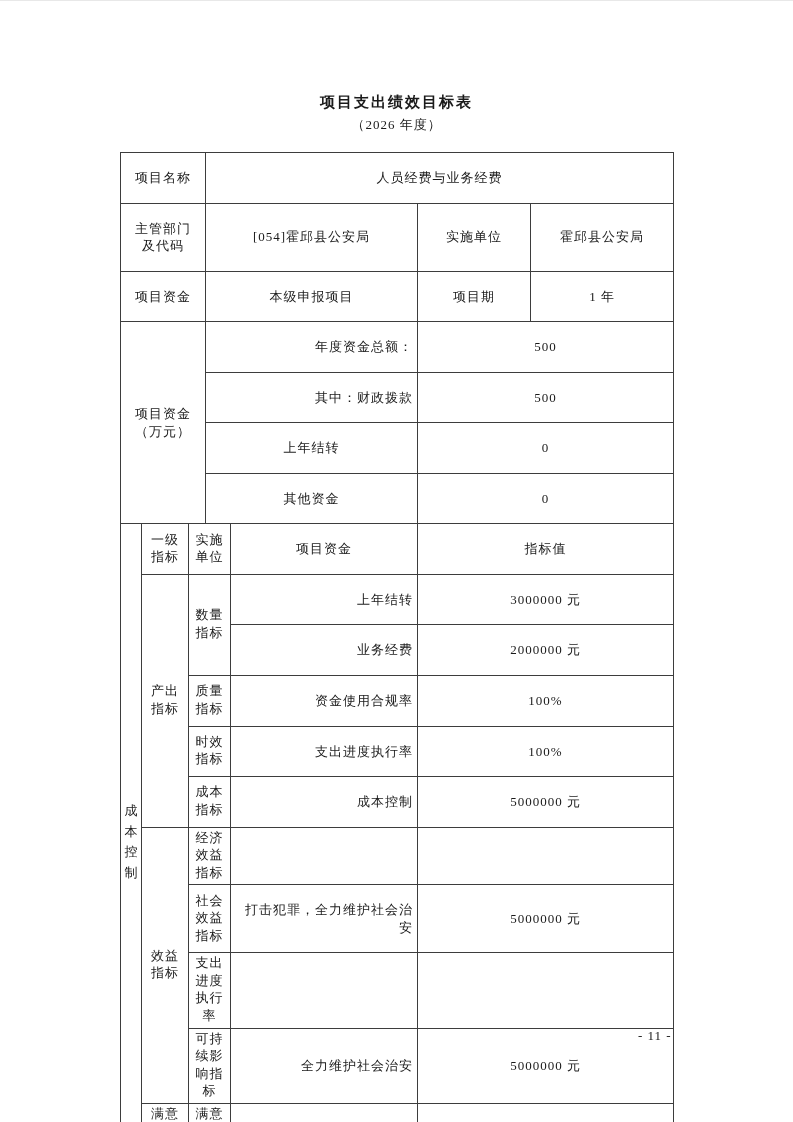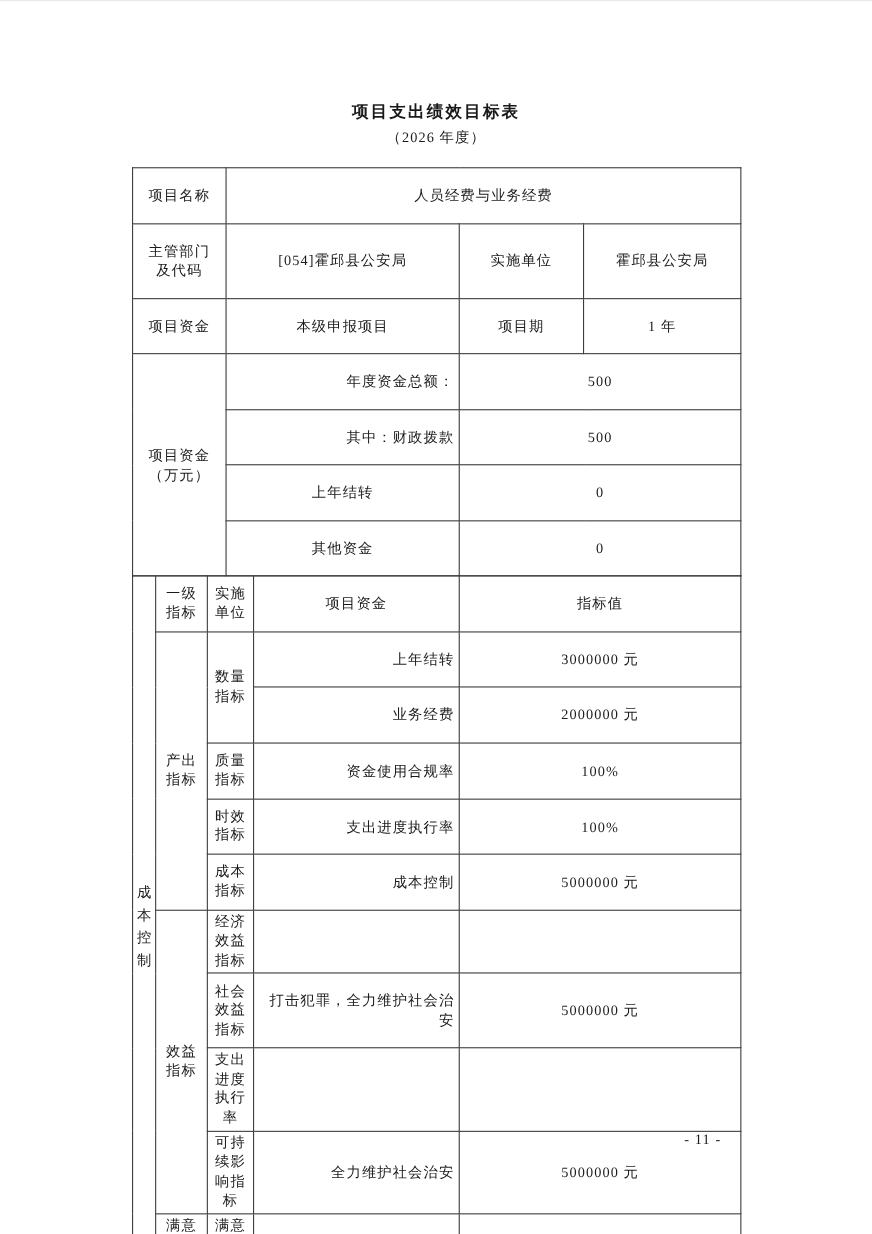--- a/index.html
+++ b/index.html
@@ -66,21 +66,21 @@
   .vlabel-tight { line-height: 1.18; }
   .wrapblock {
     display: inline-block;
     width: 60px;
     word-break: break-all;
     text-align: center;
     letter-spacing: 1px;
   }
   .page-number {
     position: absolute;
-    left: 622px; top: 1027px;
+    left: 638px; top: 1027px;
     font-size: 13px;
     letter-spacing: 1px;
     font-family: Liberation Serif, serif;
   }
 </style>
 </head>
 <body>
 
 <div class="page">
   <div class="content">

